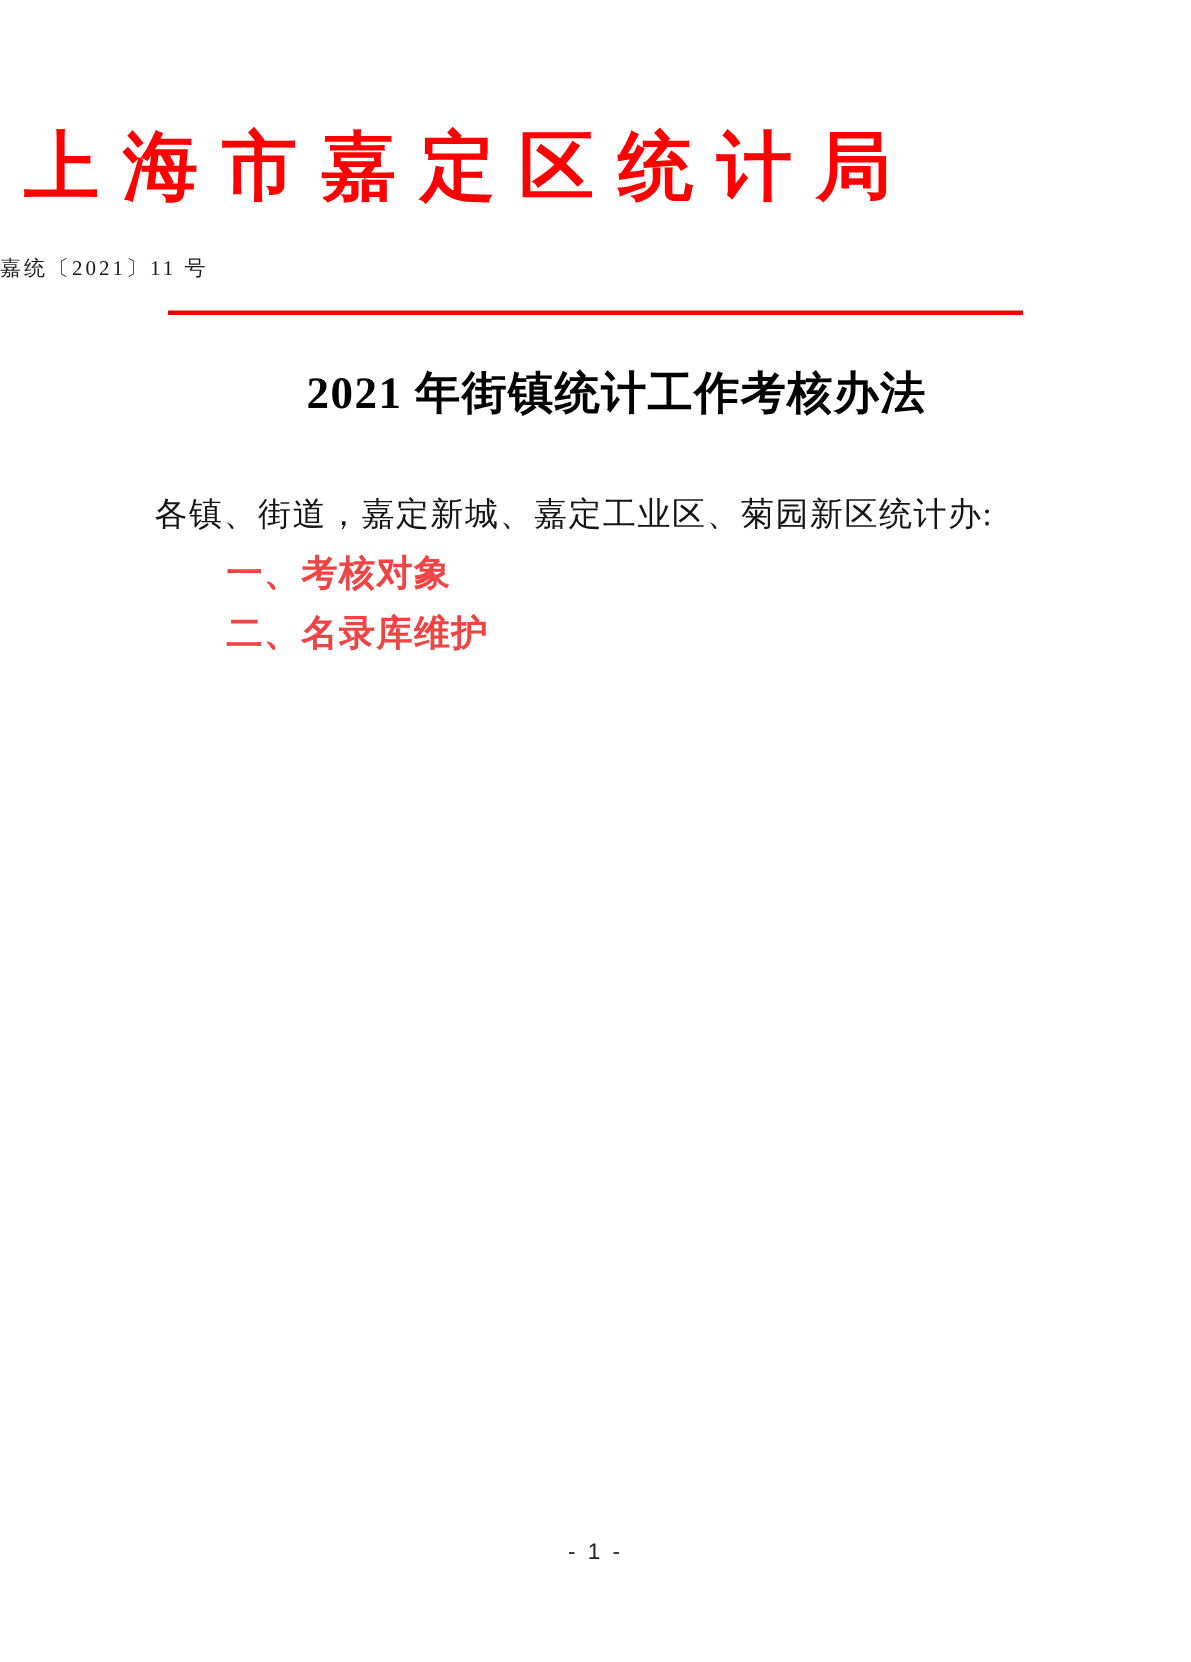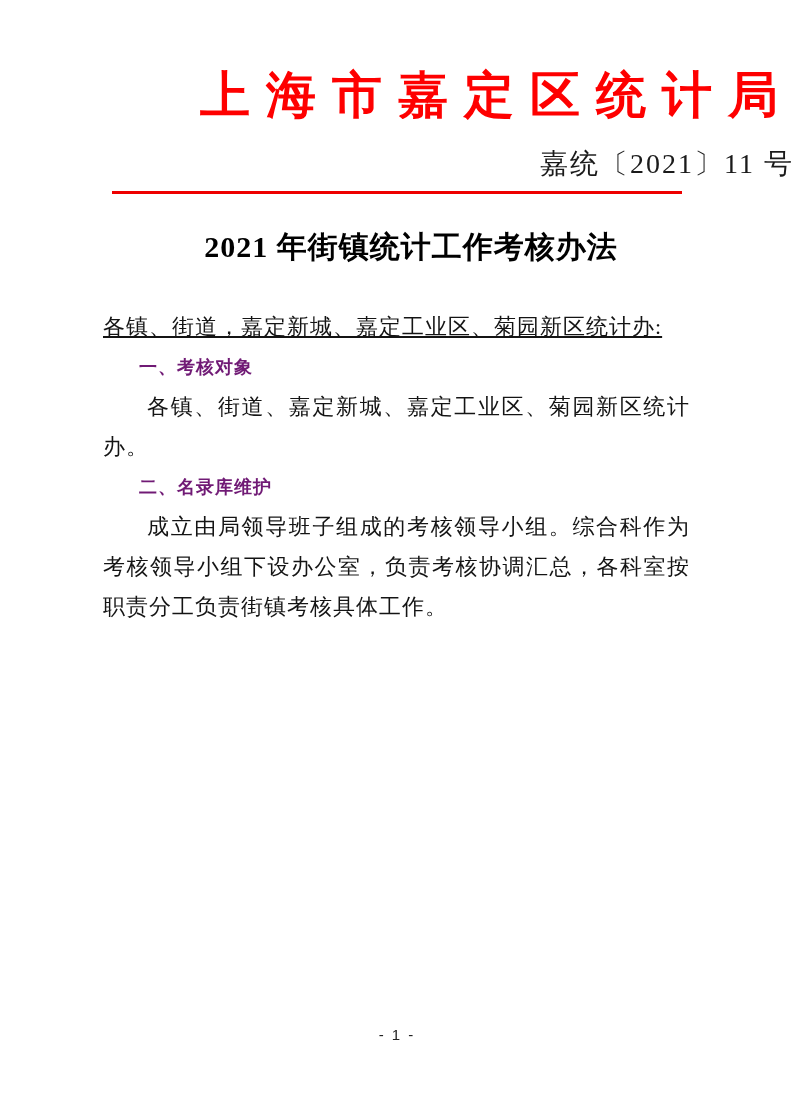--- a/index.html
+++ b/index.html
@@ -10,35 +10,35 @@
   .page {
     position: relative;
     width: 794px;
     height: 1108px;
     background: #ffffff;
     overflow: hidden;
     font-family: "Liberation Serif", "DejaVu Serif", serif;
     color: #111111;
   }
   .letterhead {
-    padding-top: 64px;
-    text-align: right;
+    padding-top: 80px;
+    text-align: left;
   }
   .agency-name {
     font-size: 50px;
     line-height: 62px;
     font-weight: bold;
     color: #fe0000;
     letter-spacing: 16px;
     text-indent: 16px;
     white-space: nowrap;
   }
   .doc-number {
     margin-top: 26px;
-    font-size: 28px;
+    font-size: 14px;
     line-height: 24px;
     letter-spacing: 2px;
     color: #1a1a1a;
   }
   .red-rule {
     margin: 15px 112px 0 112px;
     height: 0;
     border-top: 3px solid #ee0000;
   }
   .doc-title {
@@ -58,33 +58,32 @@
     text-align: justify;
     color: #141414;
   }
   .doc-body p, .doc-body h3 {
     margin: 0;
     padding: 0;
   }
   .salutation {
     text-indent: 0;
     letter-spacing: 1px;
-    text-decoration: underline;
   }
   .para {
     text-indent: 2em;
     letter-spacing: 1px;
   }
   .heading {
     text-indent: 2em;
-    font-size: 18px;
+    font-size: 24px;
     line-height: 40px;
     font-weight: bold;
     font-family: Liberation Sans, sans-serif;
-    color: #701a75;
+    color: #ef4444;
     letter-spacing: 1px;
   }
   .page-number {
     position: absolute;
     bottom: 64px;
     left: 0;
     width: 100%;
     text-align: center;
     font-size: 15px;
     line-height: 18px;
@@ -103,20 +102,18 @@
     <div class="doc-number">嘉统〔2021〕11 号</div>
   </div>
 
   <div class="red-rule"></div>
 
   <div class="doc-title">2021 年街镇统计工作考核办法</div>
 
   <div class="doc-body">
     <p class="salutation">各镇、街道，嘉定新城、嘉定工业区、菊园新区统计办:</p>
     <h3 class="heading">一、考核对象</h3>
-    <p class="para">各镇、街道、嘉定新城、嘉定工业区、菊园新区统计办。</p>
     <h3 class="heading">二、名录库维护</h3>
-    <p class="para">成立由局领导班子组成的考核领导小组。综合科作为考核领导小组下设办公室，负责考核协调汇总，各科室按职责分工负责街镇考核具体工作。</p>
   </div>
 
   <div class="page-number">- 1 -</div>
 
 </div>
 
 </body></html>

